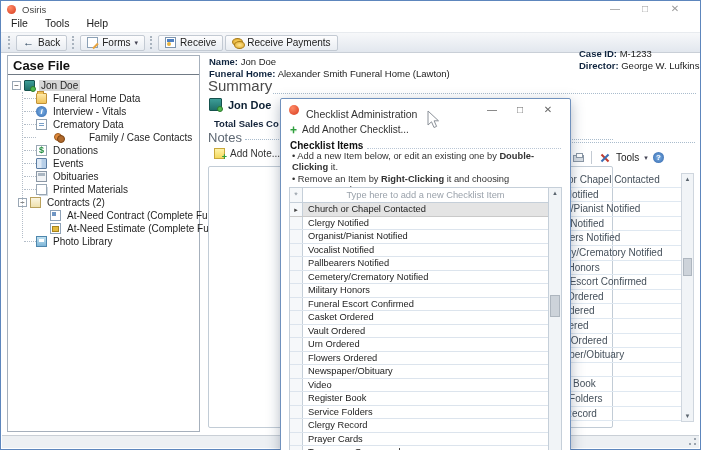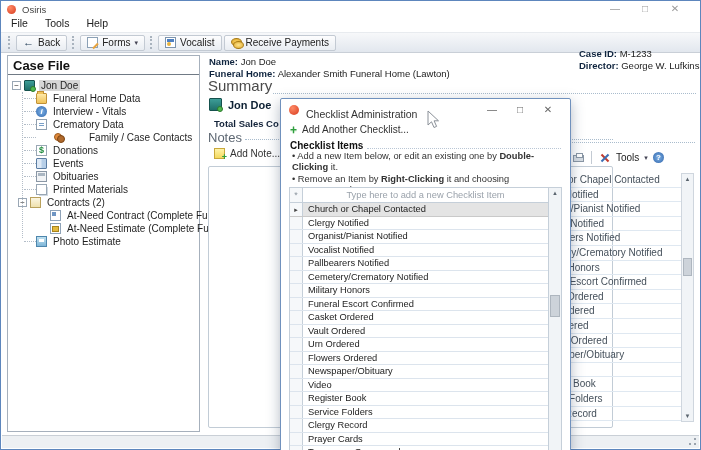--- a/index.html
+++ b/index.html
@@ -152,21 +152,21 @@
     </span>
     <span class="grip"></span>
     <span class="tbtn">
       <span class="ic ic-form"></span>
       <span>Forms</span>
       <span class="caret">▾</span>
     </span>
     <span class="grip"></span>
     <span class="tbtn">
       <span class="ic ic-contacts"></span>
-      <span>Vocalist</span>
+      <span>Receive</span>
     </span>
     <span class="tbtn">
       <span class="ic ic-pay"></span>
       <span>Receive Payments</span>
     </span>
   </div>
 
   <div class="leftpanel">
     <div class="lp-header">Case File</div>
     <div class="tree">
@@ -224,21 +224,21 @@
           <span class="ic ic-doc"></span>
           <span class="tlabel">At-Need Contract (Complete Funeral Service)</span>
         </div>
         <div class="trow" style="padding-left: 40px;">
           <span class="ic ic-doc2"></span>
           <span class="tlabel">At-Need Estimate (Complete Funeral Service)</span>
         </div>
         <div class="trow" style="padding-left: 14px;">
           <span class="stub" style="width: 12px;"></span>
           <span class="ic ic-photo"></span>
-          <span class="tlabel">Photo Estimate</span>
+          <span class="tlabel">Photo Library</span>
         </div>
         <span class="vguide" style="left: 14px; top: 17px; height: 146px;"></span>
       </div>
   </div>
 
   <div class="hdr-left">
     <div><span class="blab">Name:</span>
       <span>Jon Doe</span></div>
     <div><span class="blab">Funeral Home:</span>
       <span>Alexander Smith Funeral Home (Lawton)</span></div>

